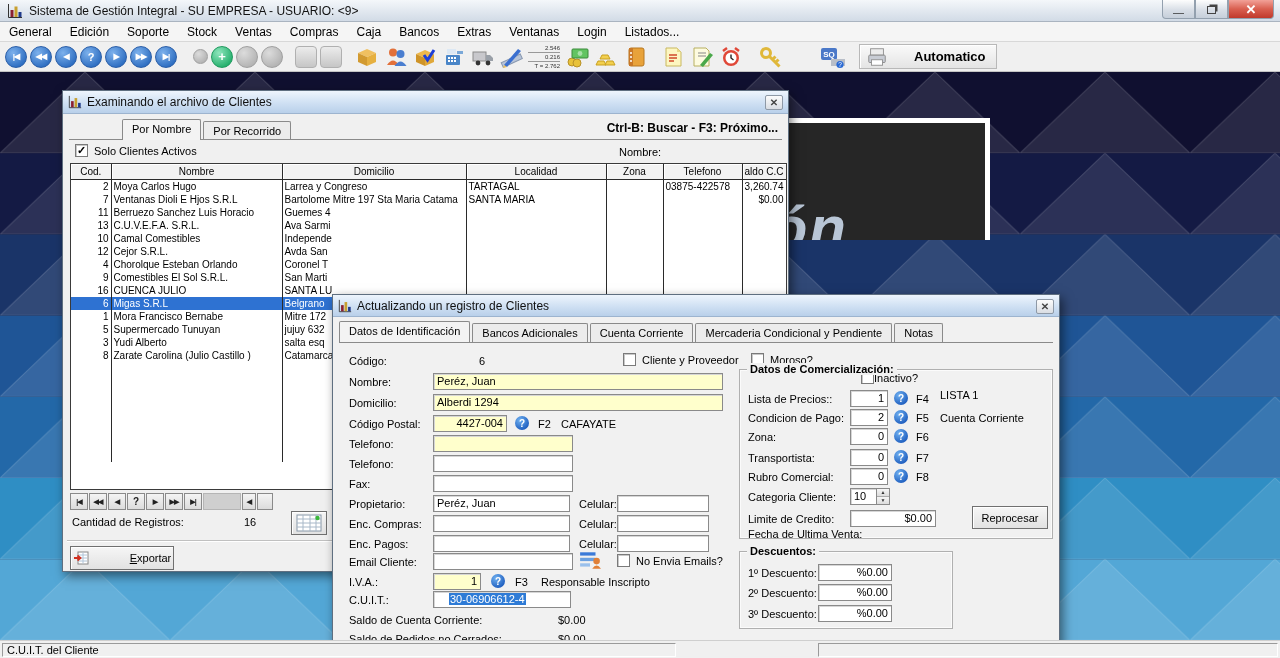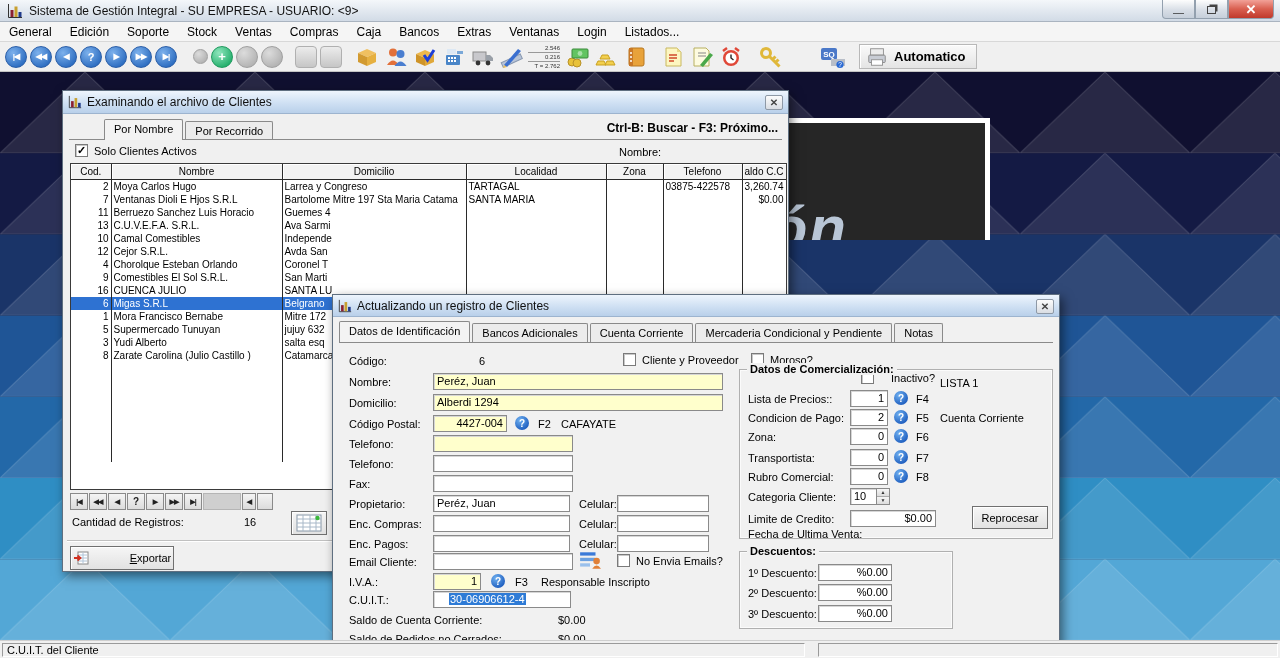--- a/index.html
+++ b/index.html
@@ -37,21 +37,21 @@
   .cbtn.small { width:15px; height:15px; }
   .cbtn.green { background:radial-gradient(circle at 35% 30%, #8fe6bd, #27b06e 75%); border-color:#1f9a5e; font-size:13px; letter-spacing:0; }
   .sqbtn { width:22px; height:22px; border-radius:4px; background:linear-gradient(#ececec,#c6c6c6); border:1px solid #b0b0b0; }
   .ticon { width:26px; height:26px; display:flex; align-items:center; justify-content:center; }
   .ticon svg { width:24px; height:24px; }
   .scalebox { width:34px; height:26px; font-size:6px; line-height:8px; color:#333; text-align:right; padding-right:2px; }
   .scalebox div { border-bottom:1px solid #999; }
   .scalebox div:last-child { border-bottom:none; }
   .autopanel { margin-left:8px; height:25px; display:flex; align-items:center; gap:6px; padding:0 10px 0 6px;
     border:1px solid #b8b8b8; background:linear-gradient(#fafafa,#e4e4e4); box-shadow:1px 1px 0 #fff inset; }
-  .autopanel .autolabel { font-size:13px; font-weight:bold; }
+  .autopanel .autolabel { font-size:13px; font-weight:bold;margin-left:20px; }
 
   
   .desktop { position:absolute; left:0; top:72px; width:1280px; height:568px; overflow:hidden; }
   .wallpaper { position:absolute; left:0; top:0; }
   .logo { position:absolute; left:718px; top:46px; width:272px; height:122px; background:#262626;
     border-top:5px solid #fff; border-right:5px solid #fff; overflow:hidden; z-index:3; }
   .logo .logotxt { position:absolute; left:34px; bottom:-22px; font-size:60px; font-weight:bold;
     color:#b9c6d6; font-style:italic; letter-spacing:2px; }
 
   
@@ -77,21 +77,21 @@
   .qicon { display:inline-flex; width:14px; height:14px; border-radius:50%; color:#fff; font-size:10px; font-weight:bold;
     align-items:center; justify-content:center; background:radial-gradient(circle at 35% 30%, #6fb0f0, #1f5fc0 75%); }
   .btn { background:linear-gradient(#f6f6f6,#e2e2e2); border:1px solid #707070; box-shadow:inset 1px 1px 0 #fff;
     display:flex; align-items:center; justify-content:center; gap:5px; font-size:11px; }
   .accel::first-letter { text-decoration:underline; }
   .groupbox { position:absolute; border:1px solid #b0b0b0; box-shadow:1px 1px 0 #fbfbfb inset, -1px -1px 0 #fbfbfb inset; }
   .gleg { position:absolute; top:-7px; left:7px; background:#f1f1f1; padding:0 3px; font-size:11px;font-weight:bold; }
 
   
   #win-browse { left:62px; top:18px; width:727px; height:482px; z-index:10; }
-  #win-browse .tabstrip { left:6px; top:28px;padding-left:35px; }
+  #win-browse .tabstrip { left:24px; top:28px;padding-left:35px; }
   #browse-hint { position:absolute; right:10px; top:30px; font-size:12px; font-weight:bold; }
   #browse-activos { position:absolute; left:12px; top:53px; display:flex; gap:6px; align-items:center; }
   #browse-nombre-lbl { position:absolute; left:556px; top:55px; }
   .gridwrap { position:absolute; left:7px; top:72px; width:717px; height:327px; border:1px solid #3a3a3a; background:#fff; overflow:hidden; }
   table.grid { border-collapse:collapse; table-layout:fixed; width:715px; font-size:10px; }
   table.grid th { background:#f2f2f2; border-right:1px solid #2a2a2a; border-bottom:1px solid #2a2a2a;
     box-shadow:inset 1px 1px 0 #fff; font-weight:normal; height:15px; text-align:center; overflow:hidden; white-space:nowrap; }
   table.grid td { border-right:1px solid #2a2a2a; height:13px; line-height:13px; padding:0 2px;
     overflow:hidden; white-space:nowrap; }
   table.grid tr.sel td { background:#2e72d2; color:#fff; }
@@ -584,21 +584,21 @@
       <span class="lbl dlbl-l" style="top:60px">Código:</span>
       <span class="lbl" style="position:absolute;left:146px;top:60px">6</span>
       <div class="drow" style="left:290px;top:58px;gap:6px">
         <span class="cb"></span>
         <span class="lbl">Cliente y Proveedor</span>
       </div>
       <div class="drow" style="left:418px;top:58px;gap:6px">
         <span class="cb"></span>
         <span class="lbl">Moroso?</span>
       </div>
-      <div class="drow" style="left:528px;top:76px;gap:17px">
+      <div class="drow" style="left:528px;top:76px;gap:0">
         <span class="cb"></span>
         <span class="lbl">Inactivo?</span>
       </div>
 
       <span class="lbl dlbl-l" style="top:81px">Nombre:</span>
       <div class="inp yellow" style="position:absolute;left:100px;top:78px;width:290px">Peréz, Juan</div>
 
       <span class="lbl dlbl-l" style="top:102px">Domicilio:</span>
       <div class="inp yellow" style="position:absolute;left:100px;top:99px;width:290px">Alberdi 1294</div>
 
@@ -660,21 +660,21 @@
       <span class="lbl dlbl-l" style="top:338px">Saldo de Pedidos no Cerrados:</span>
       <span class="lbl" style="position:absolute;left:225px;top:338px">$0.00</span>
 
       <div class="groupbox" style="left:406px;top:74px;width:314px;height:170px">
         <span class="gleg" style="background:#f1f1f1">Datos de Comercialización:</span>
 
         <span class="lbl" style="position:absolute;left:8px;top:23px">Lista de Precios::</span>
         <div class="inp ralign" style="position:absolute;left:110px;top:20px;width:38px">1</div>
         <span class="qicon" style="position:absolute;left:154px;top:21px">?</span>
         <span class="lbl" style="position:absolute;left:176px;top:23px">F4</span>
-        <span class="lbl" style="position:absolute;left:200px;top:7px">LISTA 1</span>
+        <span class="lbl" style="position:absolute;left:200px;top:19px">LISTA 1</span>
 
         <span class="lbl" style="position:absolute;left:8px;top:42px">Condicion de Pago:</span>
         <div class="inp ralign" style="position:absolute;left:110px;top:39px;width:38px">2</div>
         <span class="qicon" style="position:absolute;left:154px;top:40px">?</span>
         <span class="lbl" style="position:absolute;left:176px;top:42px">F5</span>
         <span class="lbl" style="position:absolute;left:200px;top:42px">Cuenta Corriente</span>
 
         <span class="lbl" style="position:absolute;left:8px;top:61px">Zona:</span>
         <div class="inp ralign" style="position:absolute;left:110px;top:58px;width:38px">0</div>
         <span class="qicon" style="position:absolute;left:154px;top:59px">?</span>
@@ -711,17 +711,17 @@
         <span class="lbl" style="position:absolute;left:8px;top:35px">2º Descuento:</span>
         <div class="inp ralign" style="position:absolute;left:78px;top:32px;width:74px">%0.00</div>
         <span class="lbl" style="position:absolute;left:8px;top:56px">3º Descuento:</span>
         <div class="inp ralign" style="position:absolute;left:78px;top:53px;width:74px">%0.00</div>
       </div>
 
     </div>
   </div>
 
   <div class="statusbar">
-    <div class="spanel" style="left:2px;width:803px">C.U.I.T. del Cliente</div>
+    <div class="spanel" style="left:2px;width:674px">C.U.I.T. del Cliente</div>
     <div class="spanel" style="left:818px;width:460px"></div>
   </div>
 
 </div>
 
 </body></html>

